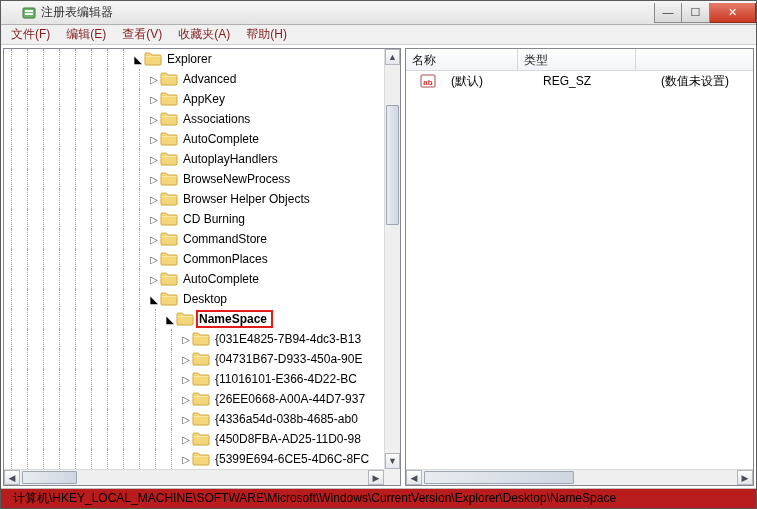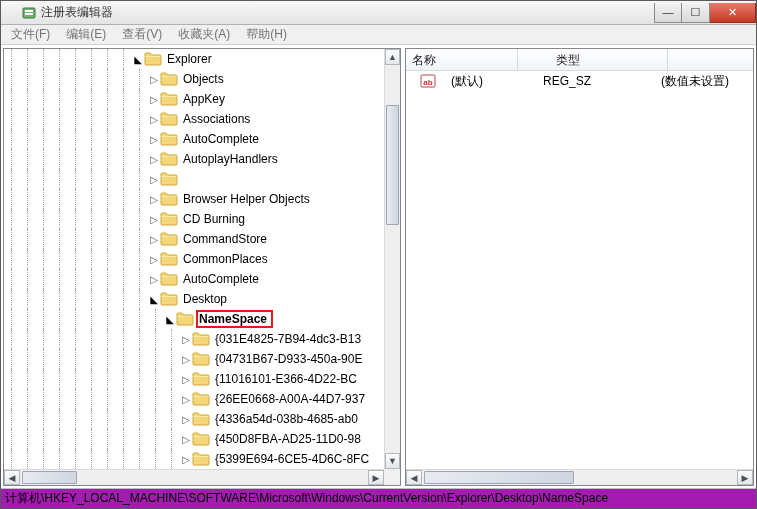--- a/index.html
+++ b/index.html
@@ -53,21 +53,21 @@
   .menubar {
     height: 20px;
     background: #f0f0f0;
     display: flex;
     align-items: center;
     padding: 0 2px;
     border-bottom: 1px solid #d0d0d0;
   }
   .menu-item {
     padding: 1px 8px;
-    color: #737373;
+    color: #7f1d1d;
     cursor: default;
   }
   .content {
     flex: 1 1 auto;
     display: flex;
     min-height: 0;
     border-top: 1px solid #fff;
   }
   .left-pane, .right-pane {
     position: relative;
@@ -130,21 +130,20 @@
   .tree-label.selected {
     border: 2px solid #e21b1b;
     padding: 0 4px 0 1px;
     font-weight: bold;
   }
   .list-header {
     height: 22px;
     display: flex;
     background: linear-gradient(to bottom, #fff, #f1f4f9);
     border-bottom: 1px solid #d6d9de;
-    gap: 32px;
   }
   .col-h {
     border-right: 1px solid #d6d9de;
     padding: 3px 6px;
     color: #1a1a1a;
   }
   .list-body {
     flex: 1;
     position: relative;
   }
@@ -201,24 +200,24 @@
     background: linear-gradient(to right, #e8ecf1, #cfd6e0);
     border: 1px solid #9ca6b5;
     border-radius: 1px;
   }
   .scrollbar-v .sb-thumb { left: 1px; right: 1px; top: 40px; height: 120px; }
   .scrollbar-h .sb-thumb { top: 1px; bottom: 1px; left: 2px; width: 55px; }
   .right-pane .scrollbar-h .sb-thumb { width: 150px; }
   .statusbar {
     height: 20px;
     border-top: 1px solid #bfbfbf;
-    background: #a21caf;
+    background: #b91c1c;
     display: flex;
     align-items: center;
-    padding: 0 4px;
+    padding: 0 12px;
     color: #000;
     white-space: nowrap;
     overflow: hidden;
   }
 </style>
 </head>
 <body>
 
 <div class="titlebar">
   <span class="app-icon">
@@ -287,21 +286,21 @@
               <span class="guide"></span>
               <span class="guide"></span>
             </span>
             <span class="arrow">▷</span>
             <span class="folder-icon">
               <svg width="18" height="14" viewBox="0 0 18 14">
                 <path d="M1 3 L1 12 Q1 13 2 13 L16 13 Q17 13 17 12 L17 4 Q17 3 16 3 L8 3 L6.5 1.5 Q6 1 5.5 1 L2 1 Q1 1 1 2 Z" fill="#f6d67a" stroke="#cda93a"></path>
                 <path d="M1.5 4.5 L16.5 4.5" stroke="#f9e9a8"></path>
               </svg>
             </span>
-            <span class="tree-label">Objects</span>
+            <span class="tree-label">Advanced</span>
           </div>
           <div class="tree-row">
             <span class="tree-guides">
               <span class="guide"></span>
               <span class="guide"></span>
               <span class="guide"></span>
               <span class="guide"></span>
               <span class="guide"></span>
               <span class="guide"></span>
               <span class="guide"></span>
@@ -392,20 +391,21 @@
               <span class="guide"></span>
               <span class="guide"></span>
             </span>
             <span class="arrow">▷</span>
             <span class="folder-icon">
               <svg width="18" height="14" viewBox="0 0 18 14">
                 <path d="M1 3 L1 12 Q1 13 2 13 L16 13 Q17 13 17 12 L17 4 Q17 3 16 3 L8 3 L6.5 1.5 Q6 1 5.5 1 L2 1 Q1 1 1 2 Z" fill="#f6d67a" stroke="#cda93a"></path>
                 <path d="M1.5 4.5 L16.5 4.5" stroke="#f9e9a8"></path>
               </svg>
             </span>
+            <span class="tree-label">BrowseNewProcess</span>
           </div>
           <div class="tree-row">
             <span class="tree-guides">
               <span class="guide"></span>
               <span class="guide"></span>
               <span class="guide"></span>
               <span class="guide"></span>
               <span class="guide"></span>
               <span class="guide"></span>
               <span class="guide"></span>

